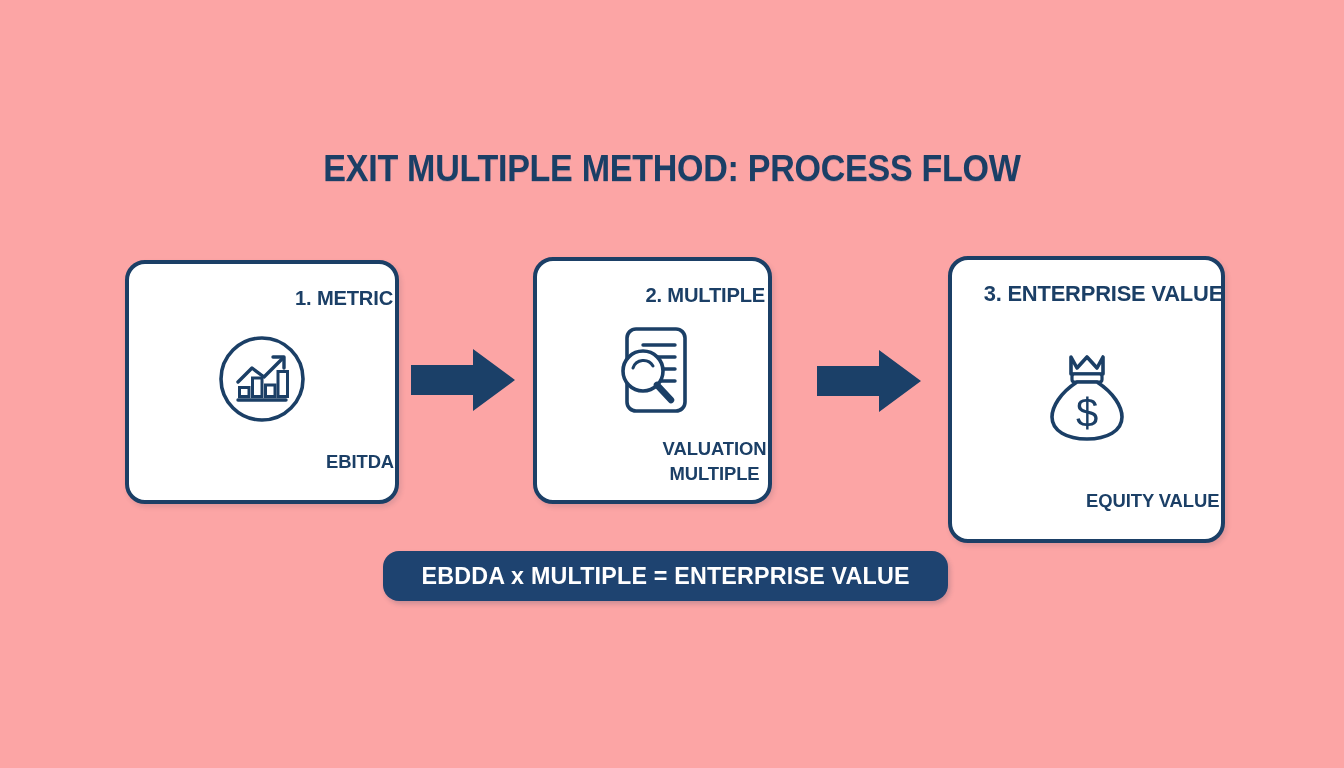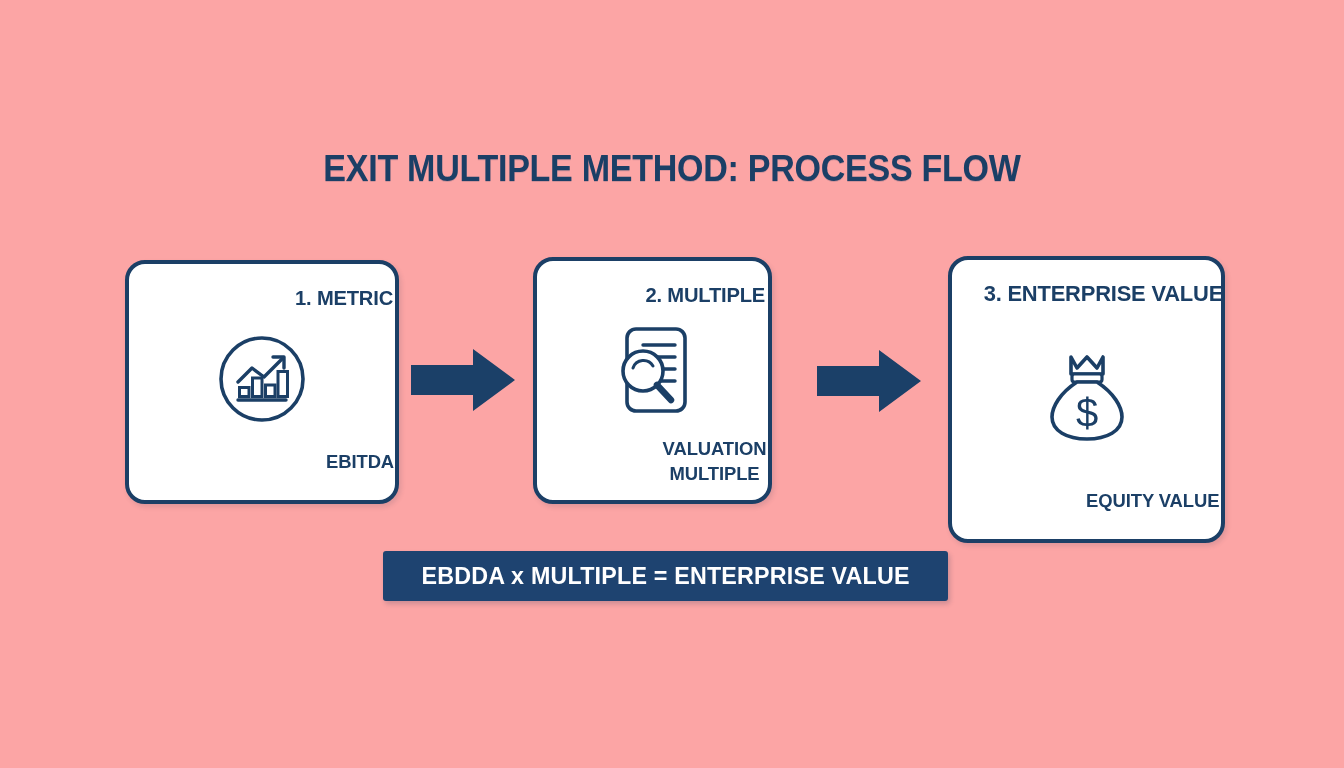--- a/index.html
+++ b/index.html
@@ -100,21 +100,21 @@
   #arrow-2 { left: 817px; top: 350px; }
 
   
   #formula-bar {
     position: absolute;
     left: 383px;
     top: 551px;
     width: 565px;
     height: 50px;
     background: #1e4370;
-    border-radius: 3px;
+    border-radius: 16px;
     display: flex;
     align-items: center;
     justify-content: center;
     box-shadow: 2px 3px 5px rgba(20,45,80,0.2);
   }
   #formula-text {
     color: #ffffff;
     font-size: 24px;
     font-weight: 700;
     letter-spacing: 0.2px;

